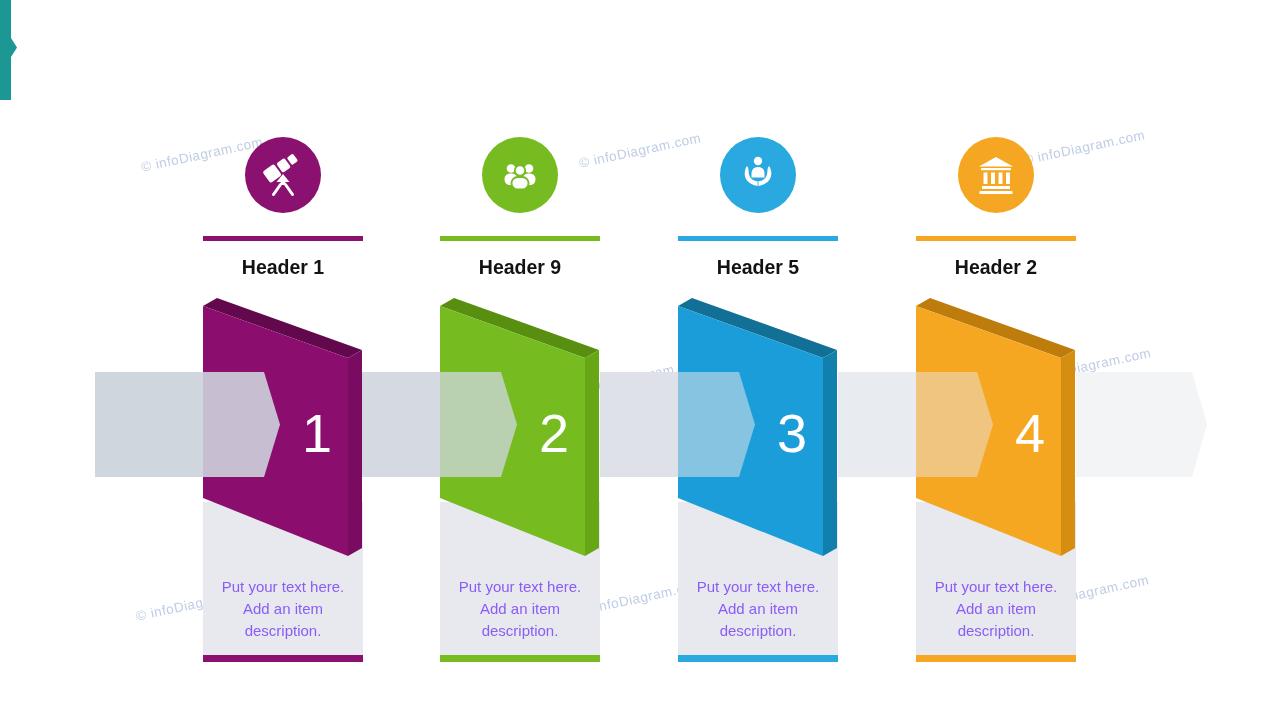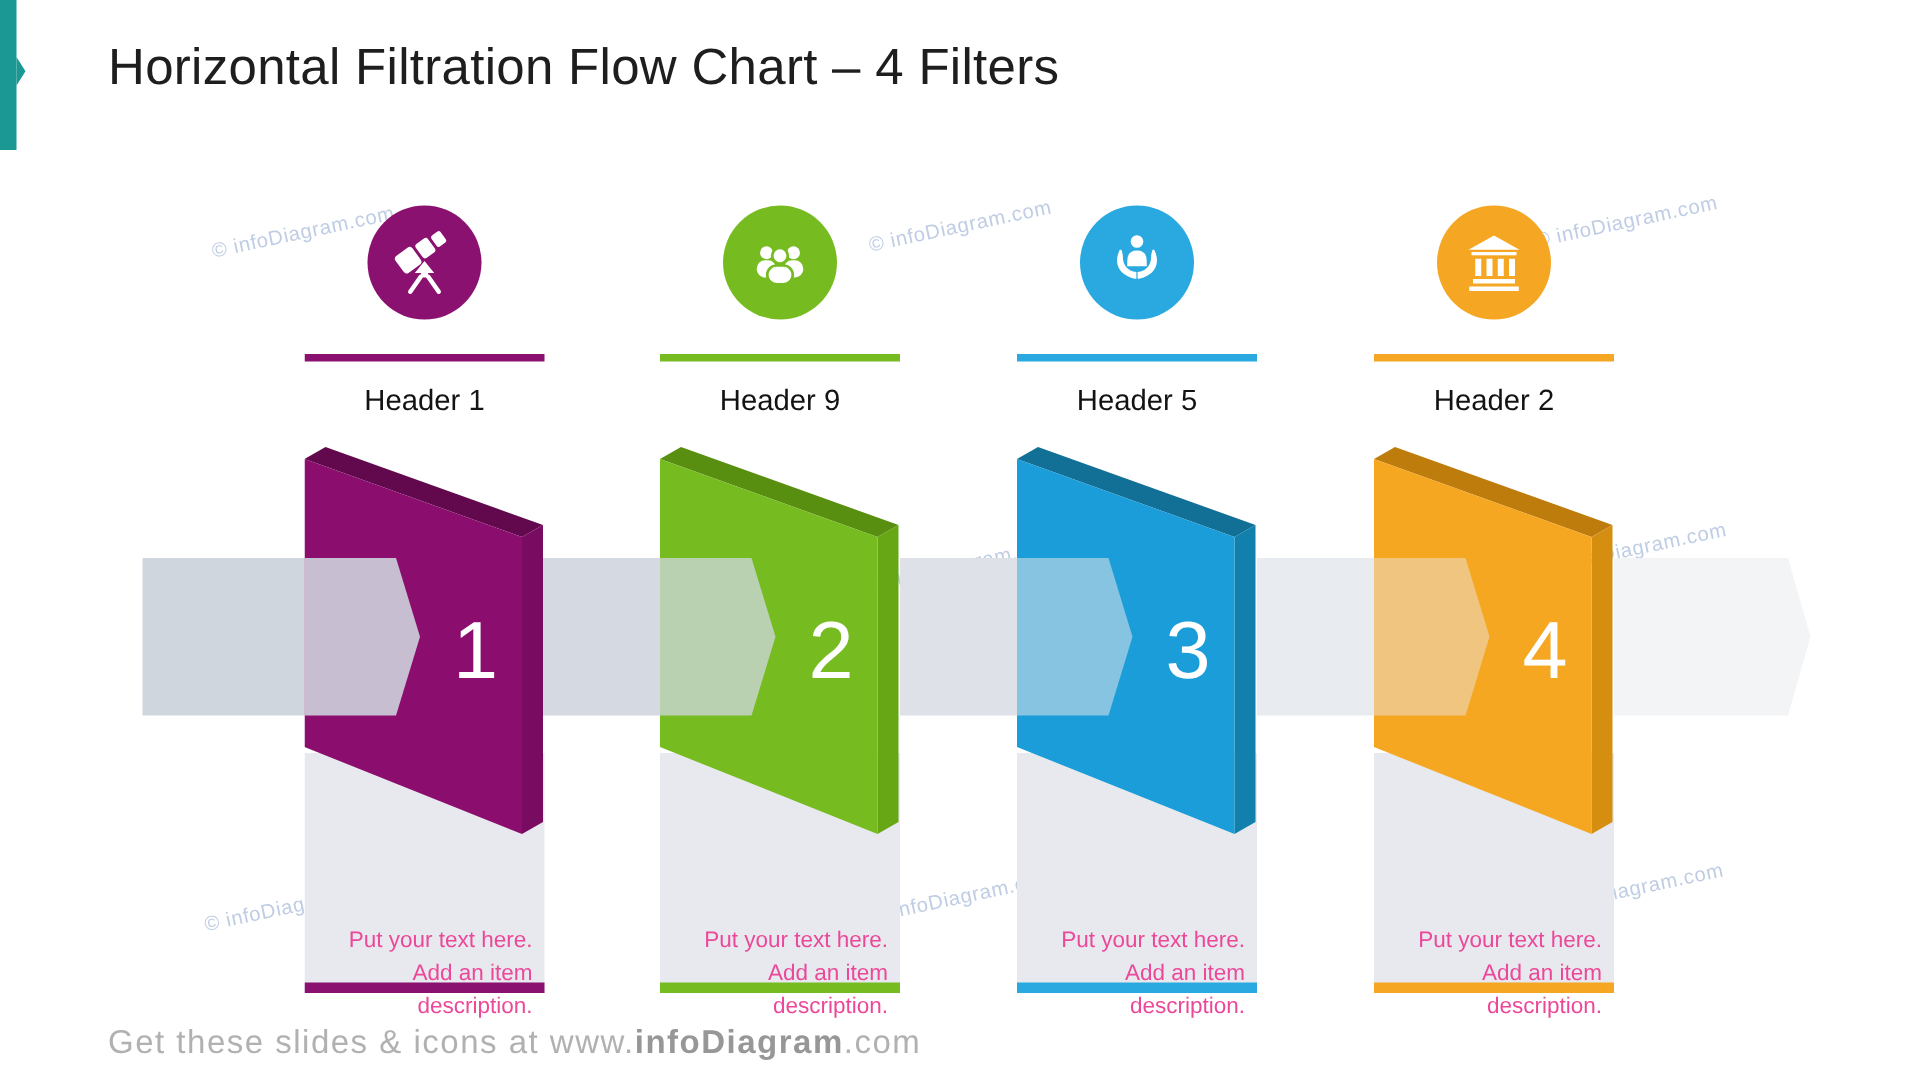--- a/index.html
+++ b/index.html
@@ -7,39 +7,38 @@
          font-family:"Liberation Sans",sans-serif;}
   .abs{position:absolute;}
   .title{position:absolute;left:72px;top:26px;font-size:34px;font-weight:400;
          color:#1e1e1e;letter-spacing:.2px;white-space:nowrap;}
   .wm{position:absolute;font-size:13.5px;color:rgba(172,190,220,.78);
       transform:rotate(-12deg);white-space:nowrap;letter-spacing:.5px;}
   .band-svg{position:absolute;left:0;top:0;}
   .col{position:absolute;top:0;width:170px;height:720px;}
   .colsvg{position:absolute;left:0;top:0;}
   .hdr{position:absolute;top:256px;left:0;width:160px;text-align:center;
-       font-size:19.5px;font-weight:400;color:#131313;}
-  .desc{position:absolute;top:576px;left:8px;width:144px;text-align:right;
-        font-size:15px;line-height:22px;color:#ec4899;margin-top:40px;}
+       font-size:19.5px;font-weight:700;color:#131313;}
+  .desc{position:absolute;top:576px;left:8px;width:144px;text-align:center;
+        font-size:15px;line-height:22px;color:#8b5cf6;}
   .num{font-size:54px;font-weight:300;fill:#ffffff;font-family:"Liberation Sans",sans-serif;}
   .footer{position:absolute;left:72px;top:682px;font-size:22px;letter-spacing:1px;
           color:#b1b1b1;white-space:nowrap;}
   .footer .brand{font-weight:bold;color:#979797;}
 </style>
 </head>
 <body>
 
 <div class="slide">
 
   <svg class="abs" style="left:0;top:0" width="24" height="106">
     <rect x="0" y="0" width="11" height="100" fill="#1B9894"></rect>
     <polygon points="11,38 17,47.5 11,57" fill="#1B9894"></polygon>
   </svg>
 
-  <div class="title">Horizontal Filtration Flow Chart – 4 Filters</div>
 
   <span class="wm" style="left:140px;top:147px">© infoDiagram.com</span>
   <span class="wm" style="left:578px;top:143px">© infoDiagram.com</span>
   <span class="wm" style="left:1022px;top:140px">© infoDiagram.com</span>
   <span class="wm" style="left:582px;top:368px">© infoDiagram.com</span>
   <span class="wm" style="left:1028px;top:358px">© infoDiagram.com</span>
   <span class="wm" style="left:135px;top:596px">© infoDiagram.com</span>
   <span class="wm" style="left:580px;top:590px">© infoDiagram.com</span>
   <span class="wm" style="left:1026px;top:585px">© infoDiagram.com</span>
 
@@ -146,15 +145,14 @@
       <polygon points="0,306 14,298 159,350 145,358" fill="#BE7C0C"></polygon>
       <polygon points="145,358 159,350 159,548 145,556" fill="#D68E10"></polygon>
       <polygon points="0,306 145,358 145,556 0,498" fill="#F6A722"></polygon>
       <polygon points="0,372 61,372 77,424.5 61,477 0,477" fill="rgba(233,236,241,0.45)"></polygon>
       <text class="num" x="114" y="452" text-anchor="middle">4</text>
     </svg>
     <div class="hdr">Header 2</div>
     <div class="desc">Put your text here. Add an item description.</div>
   </div>
 
-  <div class="footer"><span>Get these slides &amp; icons at www.</span><span class="brand">infoDiagram</span><span>.com</span></div>
 
 </div>
 
 </body></html>

